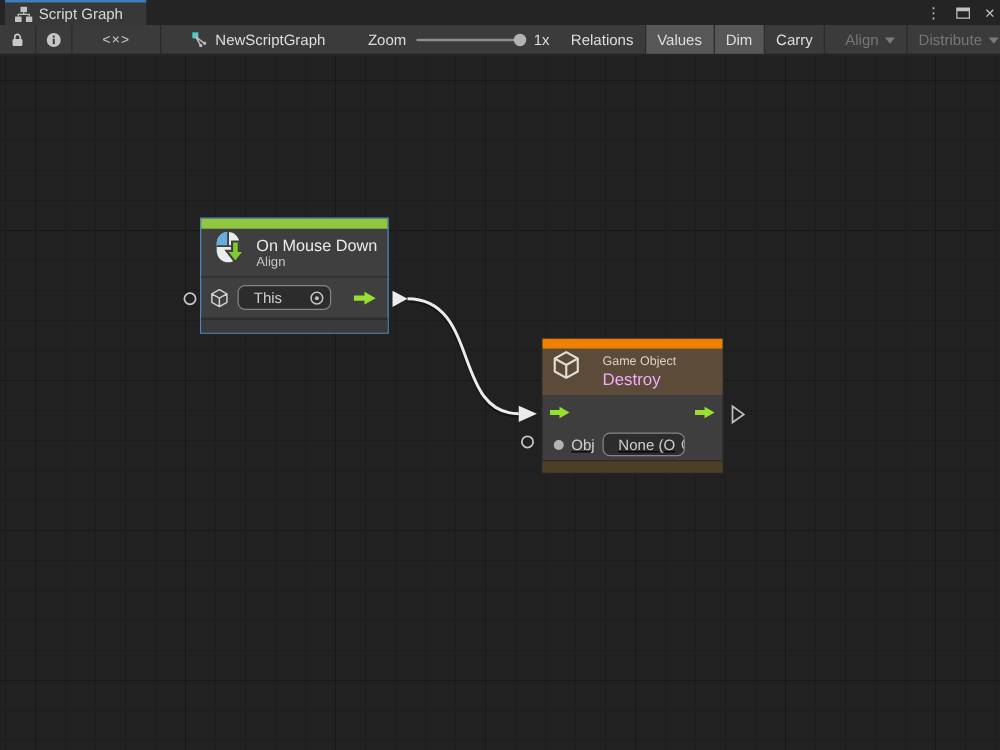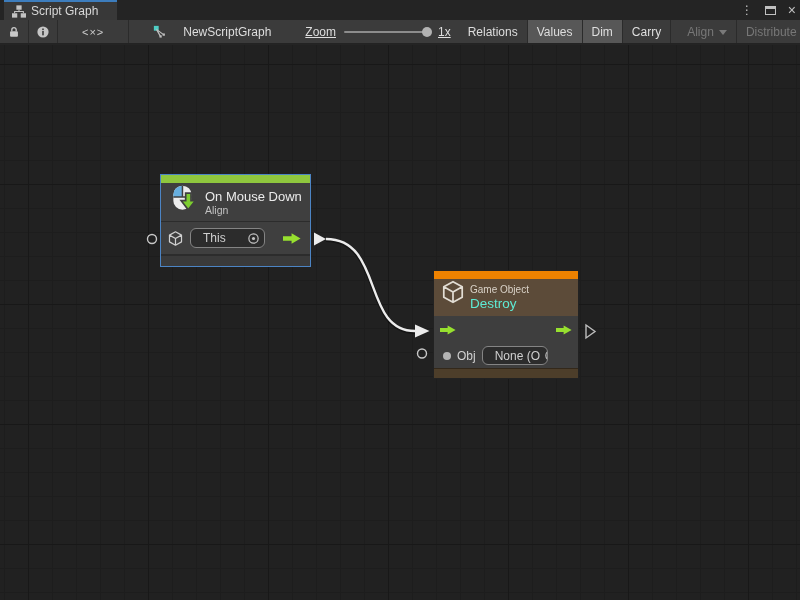--- a/index.html
+++ b/index.html
@@ -27,22 +27,22 @@
   .toolbar { position:absolute; left:0; top:20px; width:800px; height:24px; background:#3b3b3b;
              border-bottom:1px solid #232323; display:flex; align-items:stretch; color:#dedede;
              font-size:12px; }
   .tbtn { display:flex; align-items:center; justify-content:center; padding:0 9px;
           border-right:1px solid #2b2b2b; white-space:nowrap; }
   .tbtn.icon-btn { padding:0 7px; }
   .tbtn.wide { padding:0 24px; }
   .tbtn.active { background:#575757; }
   .tbtn.disabled { color:#777; }
   .code-glyph { color:#cfcfcf; font-size:11px; letter-spacing:1px; }
-  .graph-name { display:flex; align-items:center; gap:16px; padding:0 10px; margin-left:14px; }
-  .zoom-zone { display:flex; align-items:center; gap:8px; margin-left:24px;text-decoration:underline; }
+  .graph-name { display:flex; align-items:center; gap:5px; padding:0 10px; margin-left:14px; }
+  .zoom-zone { display:flex; align-items:center; gap:8px; margin-left:24px; }
   .slider-track { position:relative; width:86px; height:2px; background:#8d8d8d; border-radius:1px; }
   .slider-handle { position:absolute; right:-2px; top:-4px; width:10px; height:10px;
                    border-radius:50%; background:#b2b2b2; }
   .group-gap { width:7px; border-right:none; }
   .caret { width:0; height:0; border-left:4px solid transparent; border-right:4px solid transparent;
            border-top:5px solid #7a7a7a; margin-left:5px; margin-top:2px; }
   .btn-row { display:flex; align-items:stretch; margin-left:8px; }
 
   
   .canvas { position:absolute; left:0; top:45px; width:800px; height:555px;
@@ -69,25 +69,25 @@
   .ev-title { color:#ebebeb; font-size:13px; line-height:15px; white-space:nowrap; }
   .ev-sub   { color:#c2c2c2; font-size:10.5px; line-height:12px; }
   .node-row { display:flex; align-items:center; height:32px; padding:0 6px; }
   .value-field { display:flex; align-items:center; background:#2c2c2c; border:1px solid #848484;
                  border-radius:6px; height:20px; margin-left:6px; overflow:hidden; }
   .field-text { color:#cfcfcf; font-size:12px; padding:0 4px 0 12px; white-space:nowrap; flex:1; }
   .node-footer { height:11px; background:#3a3a3a; border-top:1px solid #2c2c2c; }
 
   .node-destroy { left:433px; top:225px; width:146px; background:#3e3e3e; }
   .node-destroy .node-cap { background:var(--unit-orange); }
-  .node-destroy .node-header { height:37px; background:#5c4b39; padding:0 6px; gap:4px; }
+  .node-destroy .node-header { height:37px; background:#5c4b39; padding:0 6px; gap:16px; }
   .de-cat   { color:#d9d2c8; font-size:10px; line-height:12px; white-space:nowrap; }
-  .de-title { color:#5eead4; font-size:13.5px; line-height:16px; }
+  .de-title { color:#f0abfc; font-size:13.5px; line-height:16px; }
   .flow-row { display:flex; align-items:center; height:27px; padding:0 6px; }
-  .obj-row  { display:flex; align-items:center; height:25px; padding:0 6px; gap:6px; }
+  .obj-row  { display:flex; align-items:center; height:25px; padding:0 6px; gap:6px;text-decoration:underline; }
   .port-dot { width:8px; height:8px; border-radius:50%; background:#b4b4b4; margin-left:3px; }
   .obj-label { color:#d2d2d2; font-size:12px; }
   .node-destroy .value-field { width:66px; margin-left:0; height:19px; }
   .node-destroy .node-footer { height:10px; background:#4d3e2a; border-top:1px solid #33281a; }
   .spacer { flex:1; }
 </style>
 </head>
 <body>
 
 <div class="tabbar">

